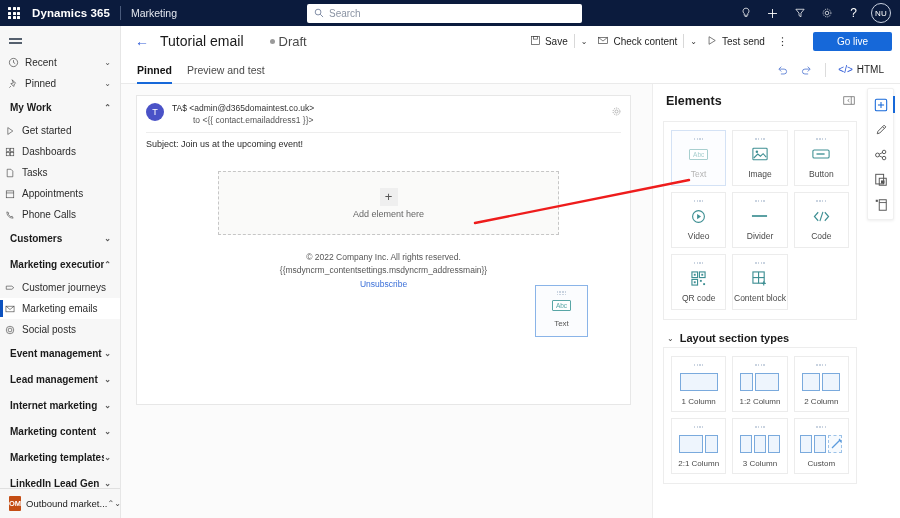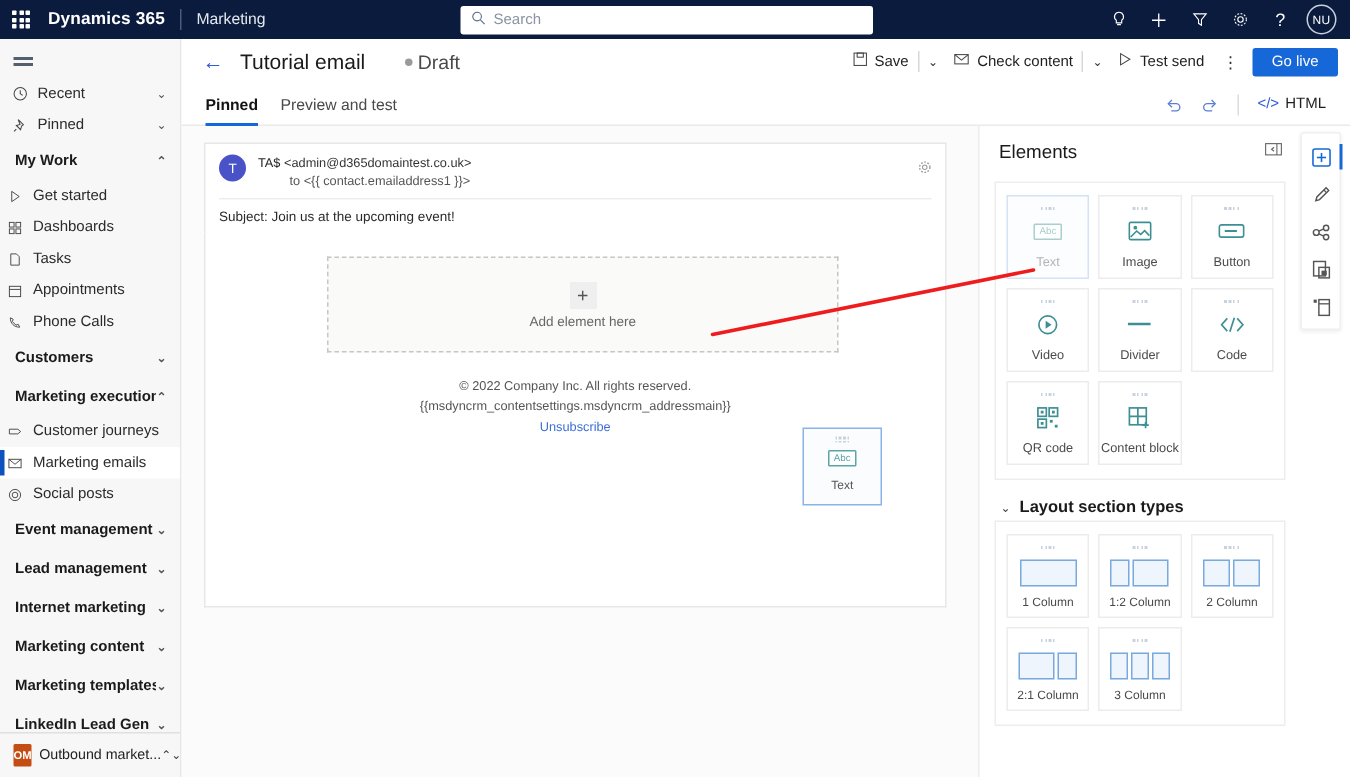--- a/index.html
+++ b/index.html
@@ -106,21 +106,21 @@
   }
   .cmd-btn {
     display: flex; align-items: center; gap: 4px; font-size: 10px; color: #1f1f1f;
     padding: 3px 5px; cursor: pointer; white-space: nowrap;
   }
   .cmd-caret { font-size: 8px; color: #333; padding: 4px 5px; cursor: pointer; }
   .cmd-div { width: 1px; height: 14px; background: #d8d8d8; margin: 0 1px; }
   .cmd-dots { font-size: 11px; color: #333; padding: 2px 7px; cursor: pointer; letter-spacing: 0; }
   .golive {
     background: #1668d9; color: #ffffff; font-size: 10px;
-    padding: 4px 13px; border-radius: 2px; margin-left: 2px; cursor: pointer;
+    padding: 4px 24px; border-radius: 2px; margin-left: 18px; cursor: pointer;
   }
 
   
   .tabbar {
     position: absolute; left: 121px; top: 56px; width: 779px; height: 28px;
     background: #ffffff; border-bottom: 1px solid #eaeaea;
     display: flex; align-items: center;
   }
   .tab {
     font-size: 10.5px; color: #4a4a4a; margin-left: 15px; height: 28px;
@@ -206,21 +206,21 @@
 
   
   .right-panel {
     position: absolute; left: 652px; top: 84px; width: 215px; height: 434px;
     background: #ffffff; border-left: 1px solid #ededed;
   }
   .rp-head {
     height: 34px; display: flex; align-items: center; justify-content: space-between;
     padding: 0 12px 0 13px;
   }
-  .rp-title { font-size: 12.5px; font-weight: normal; color: #1a1a1a; }
+  .rp-title { font-size: 12.5px; font-weight: bold; color: #1a1a1a; }
   .rp-collapse { color: #555; font-size: 10px; cursor: pointer; }
   .rp-card {
     margin: 3px 10px 0 10px; border: 1px solid #ededed; background: #fff;
     padding: 8px 7px 9px 7px;
   }
   .el-grid { display: grid; grid-template-columns: repeat(3, 1fr); gap: 6px; }
   .el-tile {
     height: 56px; border: 1px solid #ececec; background: #fff;
     display: flex; flex-direction: column; align-items: center; padding-top: 7px;
     cursor: pointer; position: relative;
@@ -823,20 +823,39 @@
               <i></i>
             </span>
           <span class="lay-shape">
               <div style="width:12px"></div>
               <div style="width:12px"></div>
               <div style="width:12px"></div>
             </span>
           <span class="lay-name">3 Column</span>
         </div>
 
+        <div class="lay-tile">
+          <span class="grip">
+              <i></i>
+              <i></i>
+              <i></i>
+              <i></i>
+            </span>
+          <span class="lay-shape">
+            <div style="width:12px"></div>
+              <div style="width:12px"></div>
+            <div class="dashed" style="width:14px">
+              <svg width="14" height="16" viewBox="0 0 14 16" style="display:block">
+                  <path d="M3 12L11 4" stroke="#5b9bdd" stroke-width="1.3" fill="none"></path>
+                  <path d="M10 3l2 2-1 1.2" stroke="#5b9bdd" stroke-width="1.1" fill="none"></path>
+                </svg>
+            </div>
+          </span>
+          <span class="lay-name">Custom</span>
+        </div>
 
       </div>
     </div>
   </div>
 
   <div class="rail">
     <div class="rail-btn active">
       <svg width="14" height="14" viewBox="0 0 16 16">
           <rect x="1.5" y="1.5" width="13" height="13" rx="1.5" fill="none" stroke="#1668d9" stroke-width="1.2"></rect>
           <line x1="8" y1="4.5" x2="8" y2="11.5" stroke="#1668d9" stroke-width="1.2"></line>

